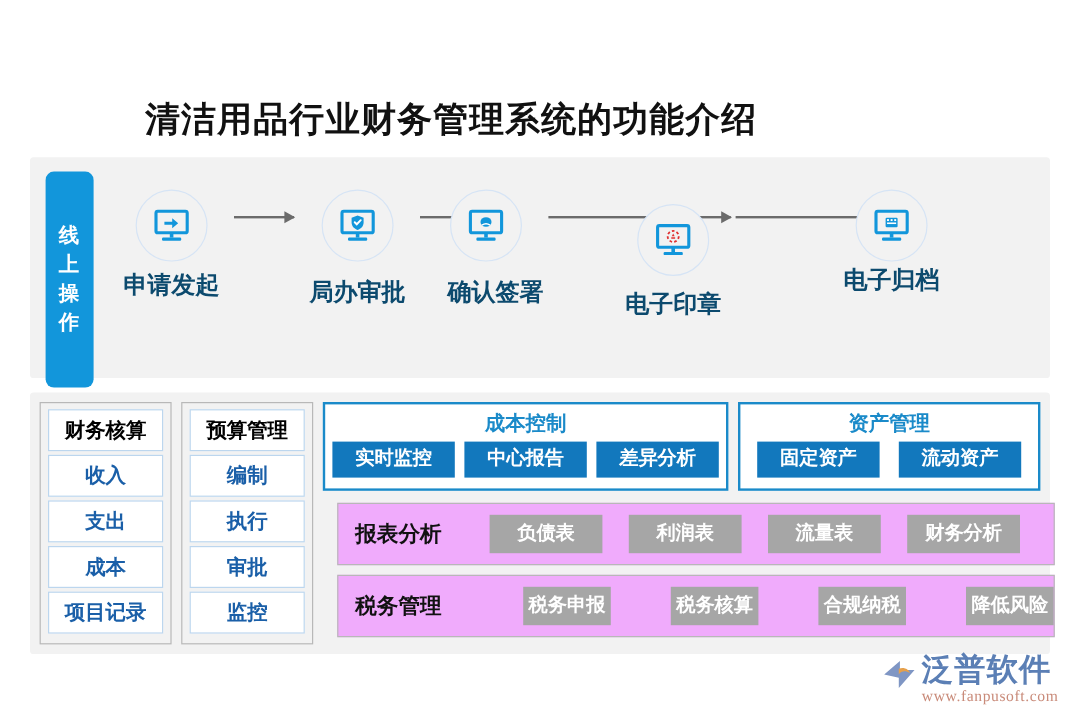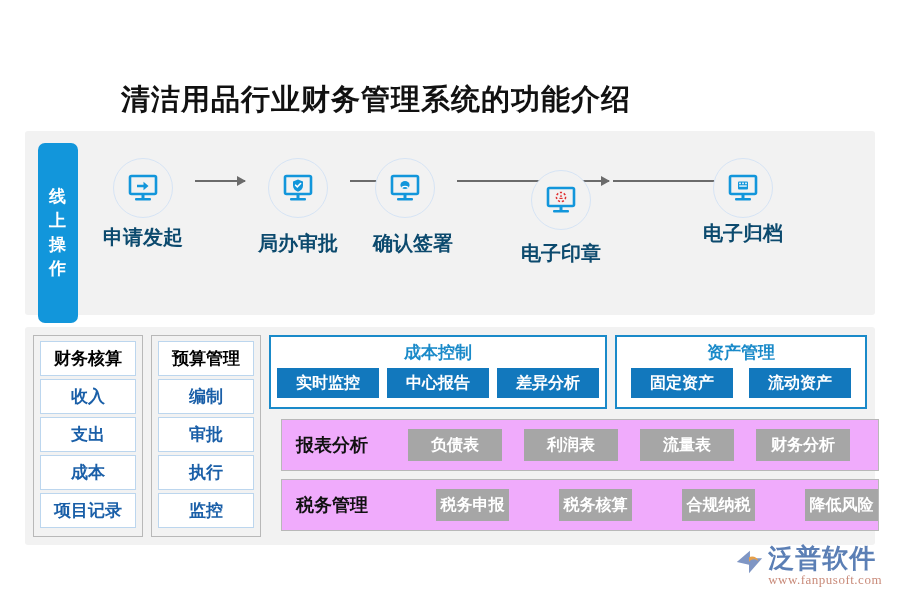--- a/index.html
+++ b/index.html
@@ -322,22 +322,22 @@
     <div class="cell head">财务核算</div>
     <div class="cell">收入</div>
     <div class="cell">支出</div>
     <div class="cell">成本</div>
     <div class="cell">项目记录</div>
   </div>
 
   <div class="col col-b">
     <div class="cell head">预算管理</div>
     <div class="cell">编制</div>
+    <div class="cell">执行</div>
     <div class="cell">审批</div>
-    <div class="cell">执行</div>
     <div class="cell">监控</div>
   </div>
 
   <div class="box-cost">
     <div class="box-title">成本控制</div>
     <div class="btn-row">
       <div class="btn-blue">实时监控</div>
       <div class="btn-blue">中心报告</div>
       <div class="btn-blue">差异分析</div>
     </div>

